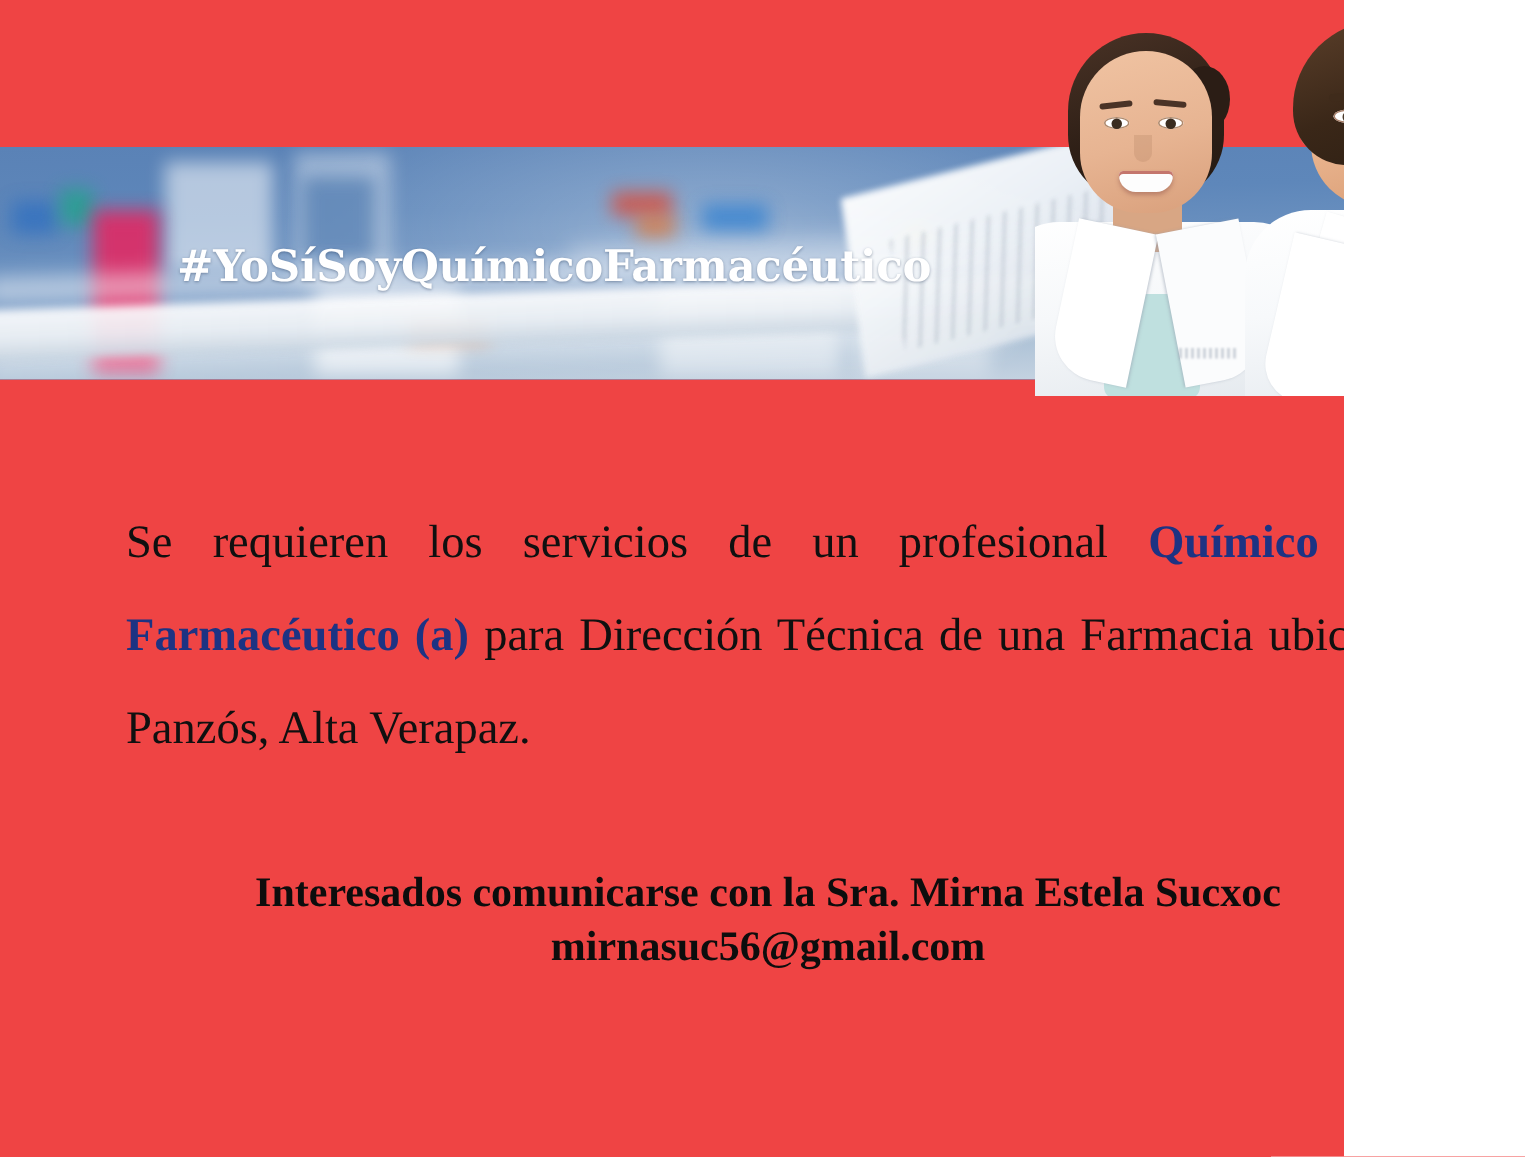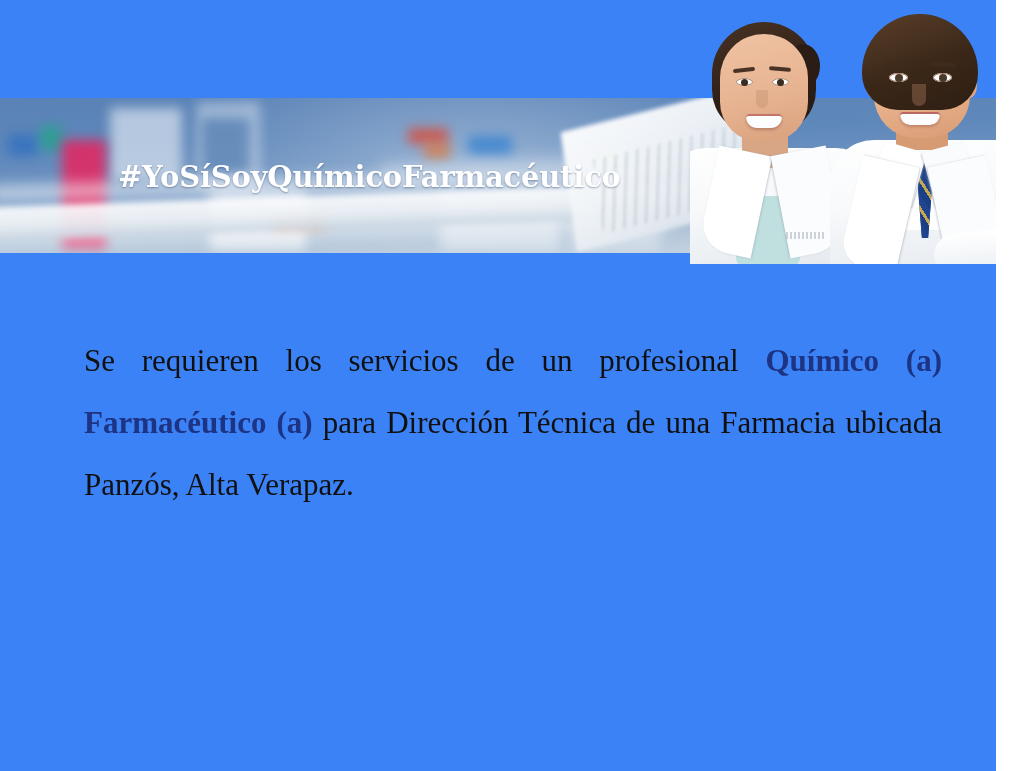--- a/index.html
+++ b/index.html
@@ -11,23 +11,23 @@
     width: 1024px;
     height: 771px;
     background: #ffffff;
     font-family: "Liberation Serif", "DejaVu Serif", serif;
     overflow: hidden;
     position: relative;
   }
 
   .flyer {
     position: relative;
-    width: 996px;
+    width: 896px;
     height: 771px;
-    background: #3b82f6;
+    background: #ef4444;
     overflow: hidden;
   }
 
   
   .banner {
     position: absolute;
     left: 0;
     top: 98px;
     width: 1024px;
     height: 155px;
@@ -346,15 +346,17 @@
       <div class="m-lapel-r"></div>
       <div class="m-arm"></div>
     </div>
   </div>
 
   <div class="body-block">
     <p class="para"><span>Se requieren los servicios de un profesional </span><span class="hl">Químico (a) Farmacéutico (a)</span><span> para Dirección Técnica de una Farmacia ubicada Panzós, Alta Verapaz.</span></p>
   </div>
 
   <div class="contact-block">
+    <p class="contact-line">Interesados comunicarse con la Sra. Mirna Estela Sucxoc</p>
+    <p class="contact-line">mirnasuc56@gmail.com</p>
   </div>
 
 </div>
 
 </body></html>

